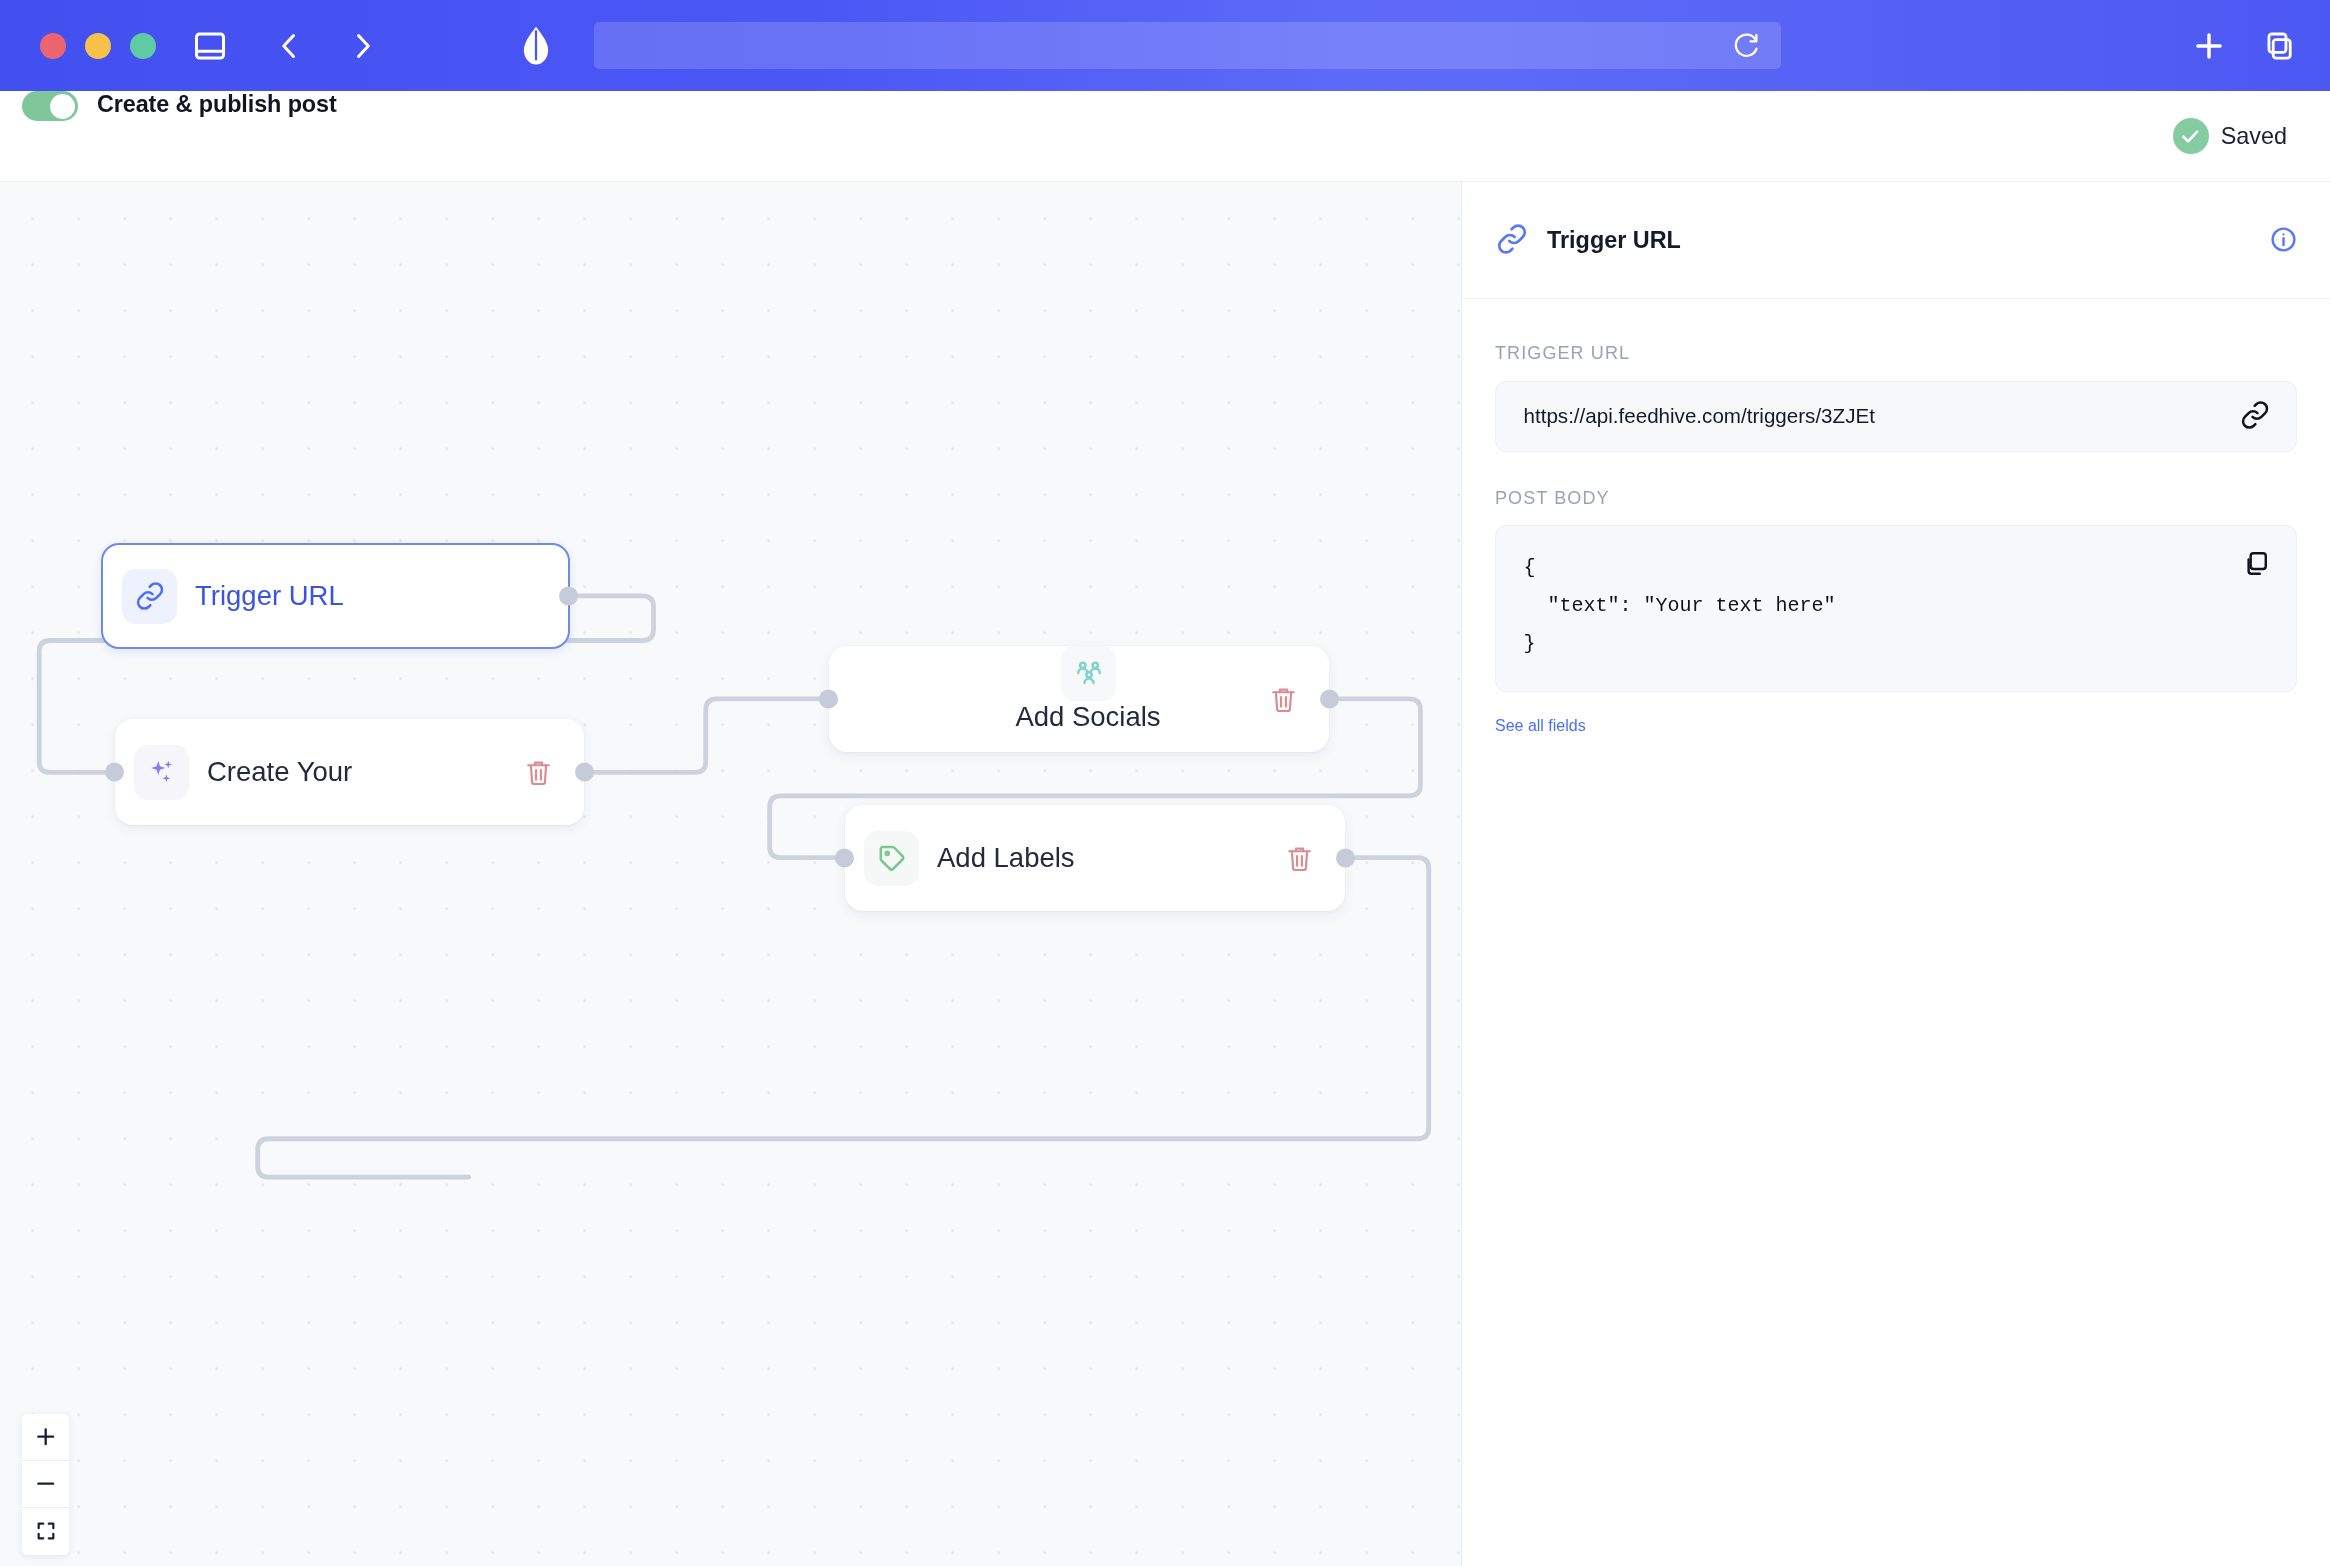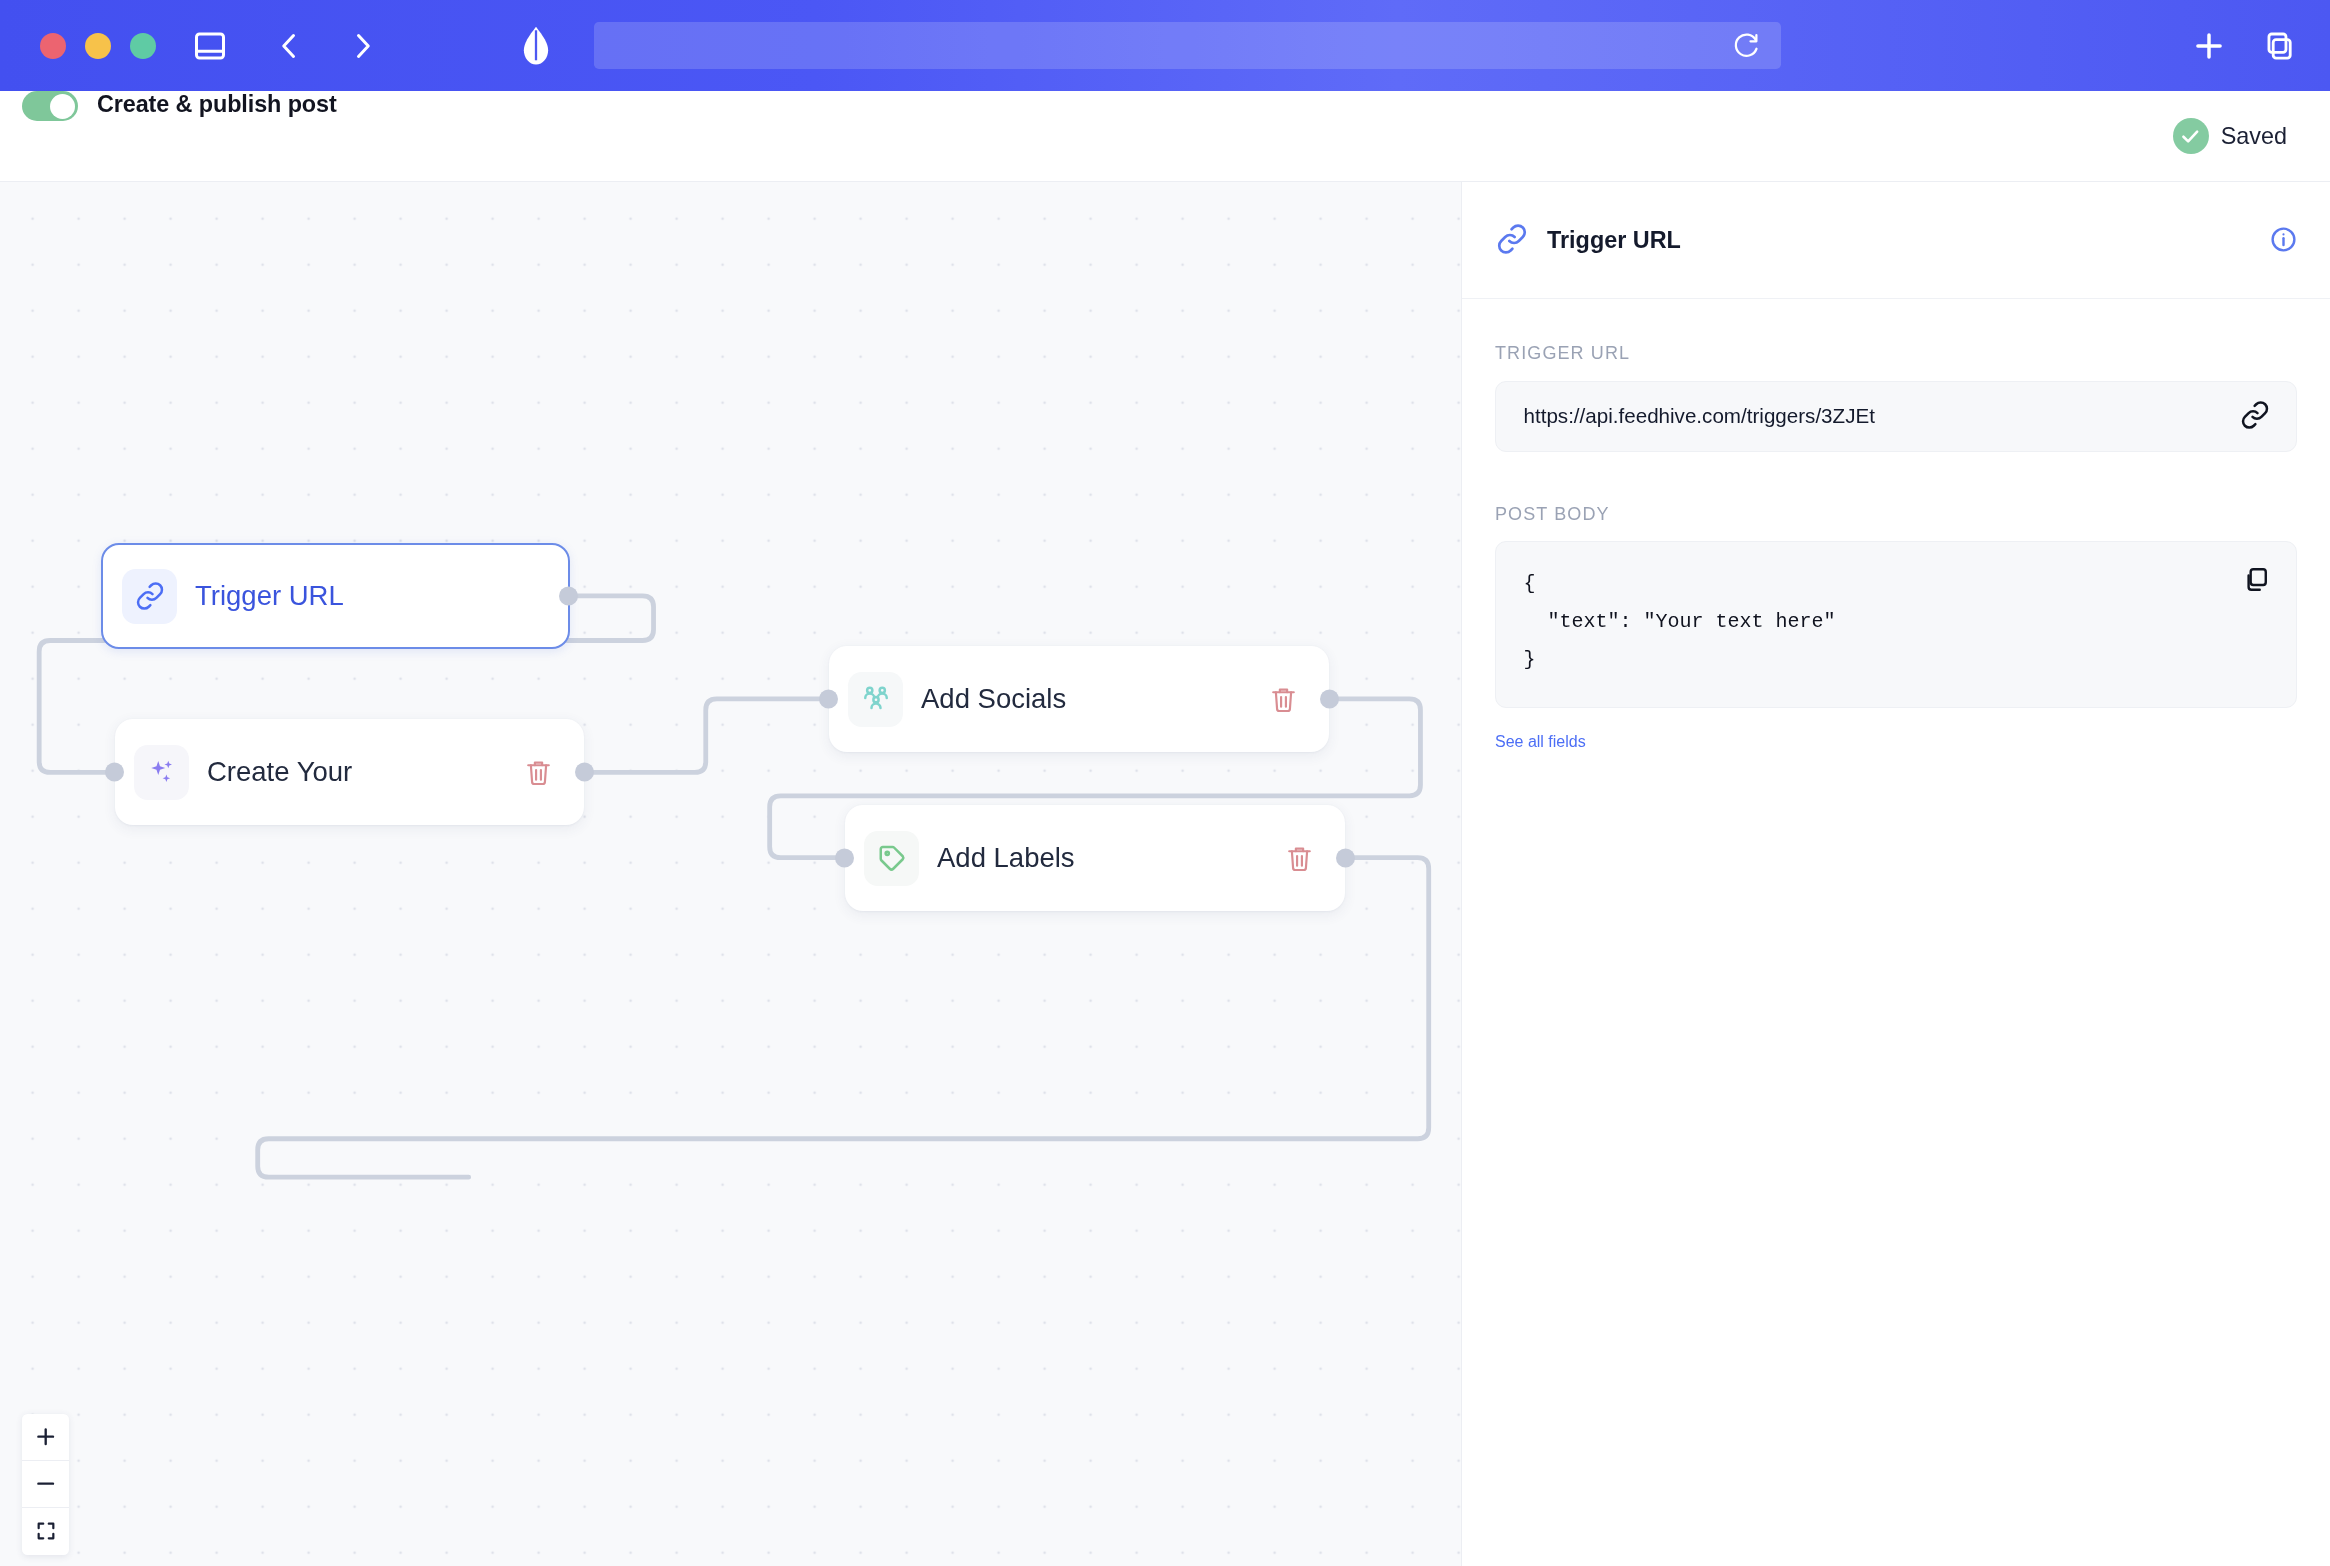--- a/index.html
+++ b/index.html
@@ -163,21 +163,21 @@
     position: relative;
   }
   #trigger-url-box {
     height: 71px; display:flex; align-items:center;
     padding: 0 76px 0 27.5px;
   }
   #trigger-url-value { font-size: 20.6px; color: #141a2c; }
   #trigger-url-copy {
     position:absolute; right: 26px; top: 50%; transform: translateY(-50%);
   }
-  #post-body-label { margin-top: 52px; }
+  #post-body-label { margin-top: 36px; }
   #post-body-box { padding: 23.4px 27.5px 27.5px 27.5px; min-height: 148px; }
   #post-body-code {
     font-family: "Liberation Mono", monospace;
     font-size: 20px; line-height: 38px; color: #10131f;
     white-space: pre;
   }
   #post-body-copy { position:absolute; right: 26px; top: 23.4px; }
   #see-all-fields {
     display:inline-block; margin-top: 25px;
     font-size: 16px; color: #4c6ef5; cursor: pointer;
@@ -299,21 +299,21 @@
         <path d="M9 6 V3.8 h6 V6"></path>
         <path d="M5.7 6 l1 14 a1.6 1.6 0 0 0 1.6 1.5 h7.4 a1.6 1.6 0 0 0 1.6-1.5 l1-14"></path>
         <line x1="10" y1="10" x2="10" y2="18"></line>
           <line x1="14" y1="10" x2="14" y2="18"></line>
       </svg>
     </span>
     <span class="port in"></span>
     <span class="port out"></span>
   </div>
 
-  <div class="node" id="node-add-socials" style="left:829px; top:464px; width:500px; height:106px;">
+  <div class="node" id="node-add-socials" style="left:829px; top:464px; width:500px; height:106px;flex-direction:column;">
     <span class="node-icon" style="background:#f6f8f9;">
       <svg width="30" height="30" viewBox="0 0 24 24" fill="none" stroke="#7fd4cd" stroke-width="2" stroke-linecap="round" stroke-linejoin="round">
         <circle cx="7" cy="5" r="2.1"></circle>
           <circle cx="17" cy="5" r="2.1"></circle>
           <circle cx="12" cy="12.5" r="2.1"></circle>
         <path d="M3.4 11.2 a3.6 3.6 0 0 1 7.2 0"></path>
         <path d="M13.4 11.2 a3.6 3.6 0 0 1 7.2 0"></path>
         <path d="M8.4 19.2 a3.6 3.6 0 0 1 7.2 0"></path>
       </svg>
     </span>

